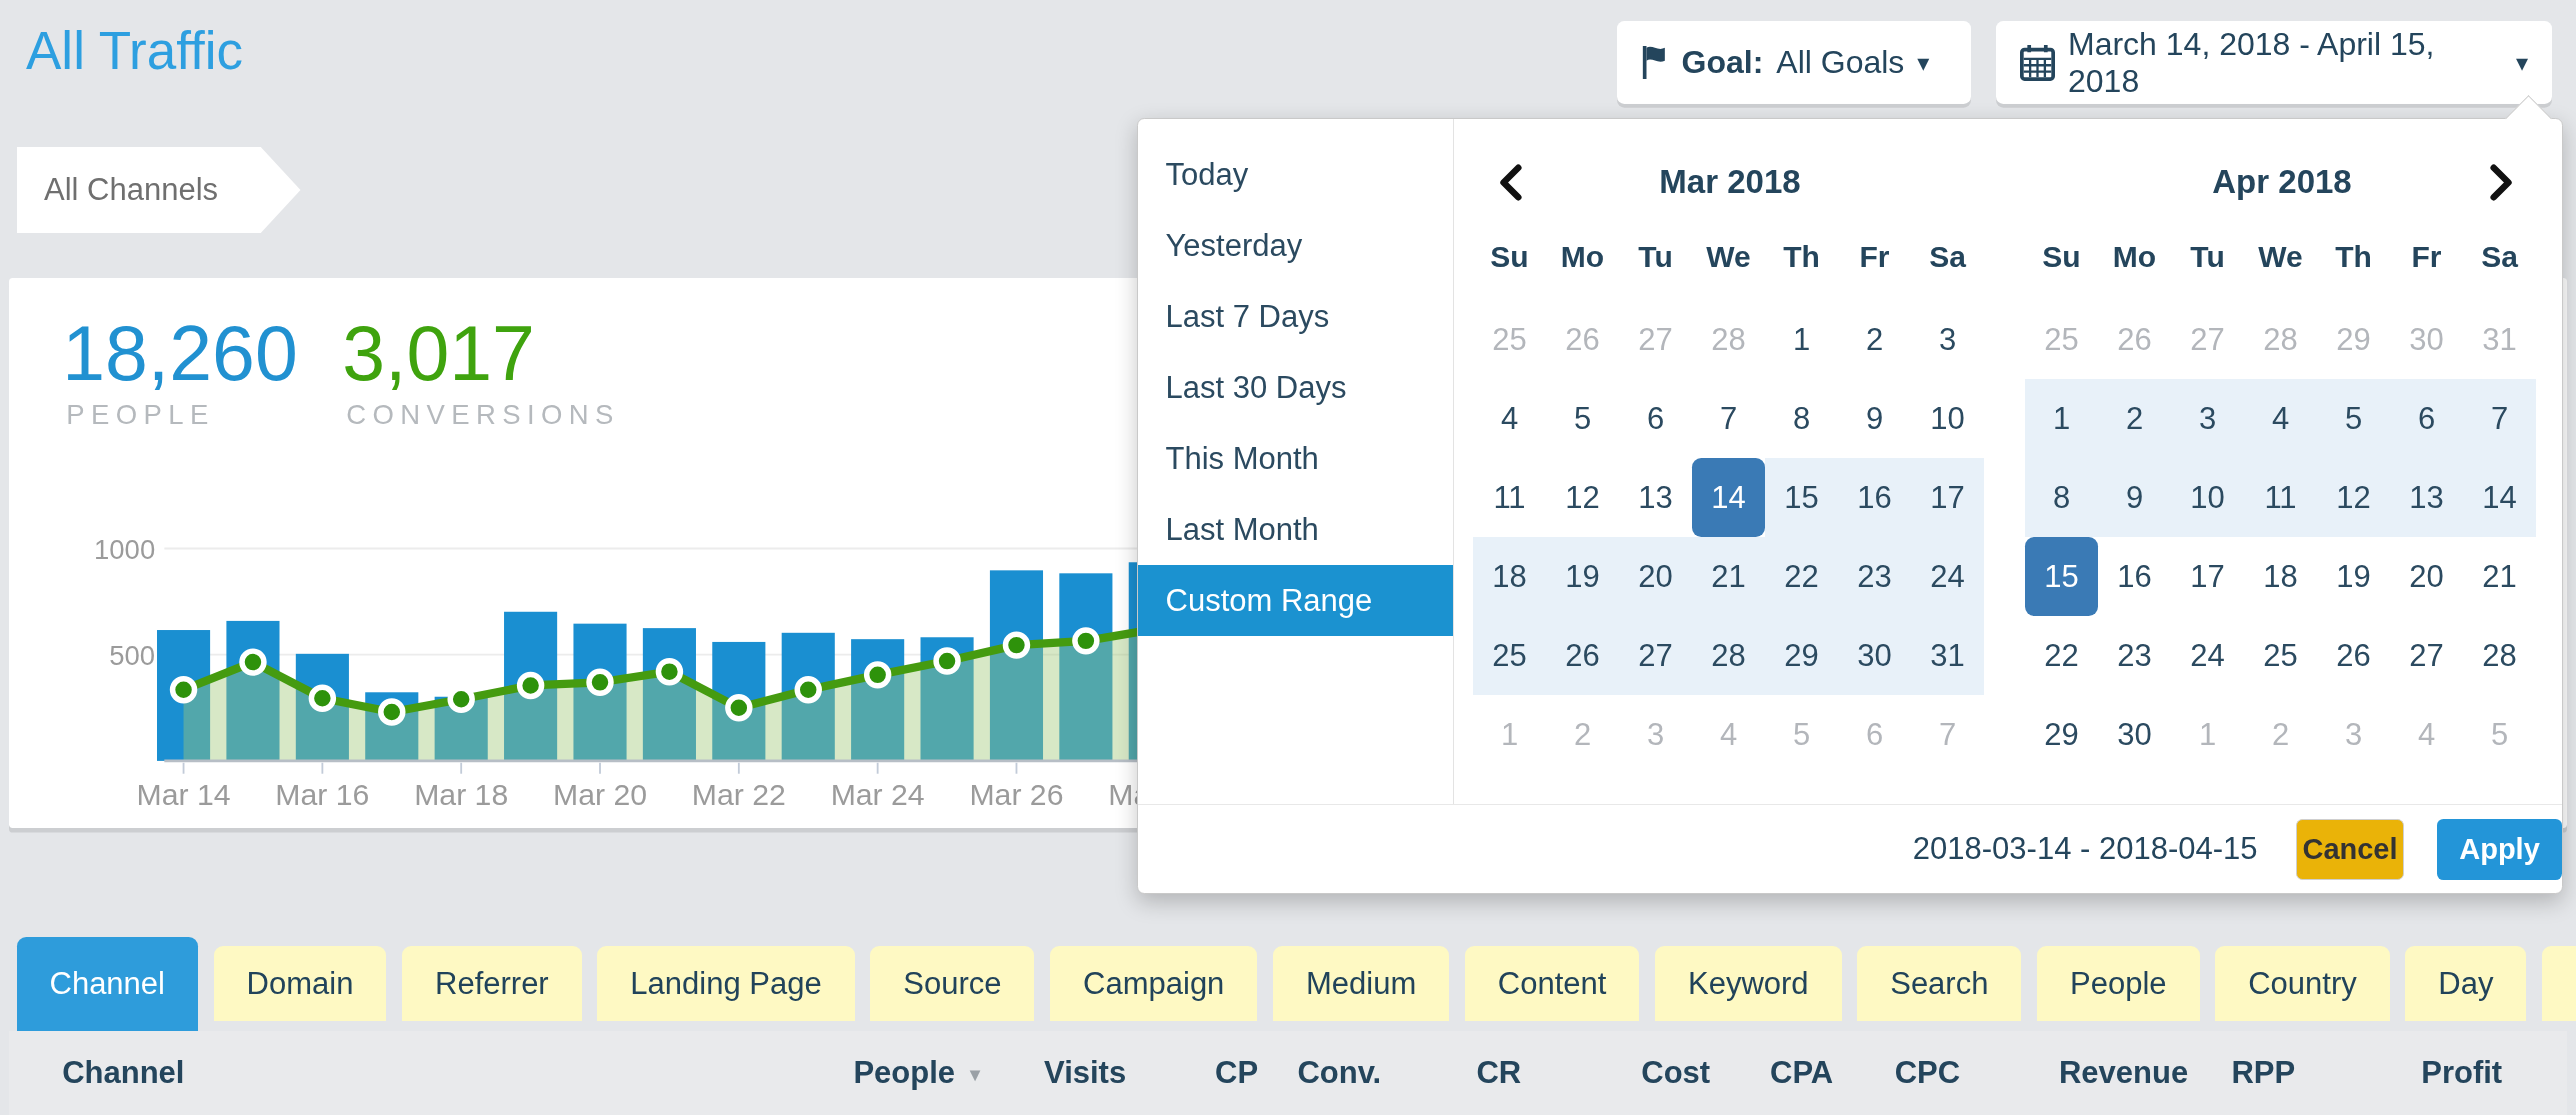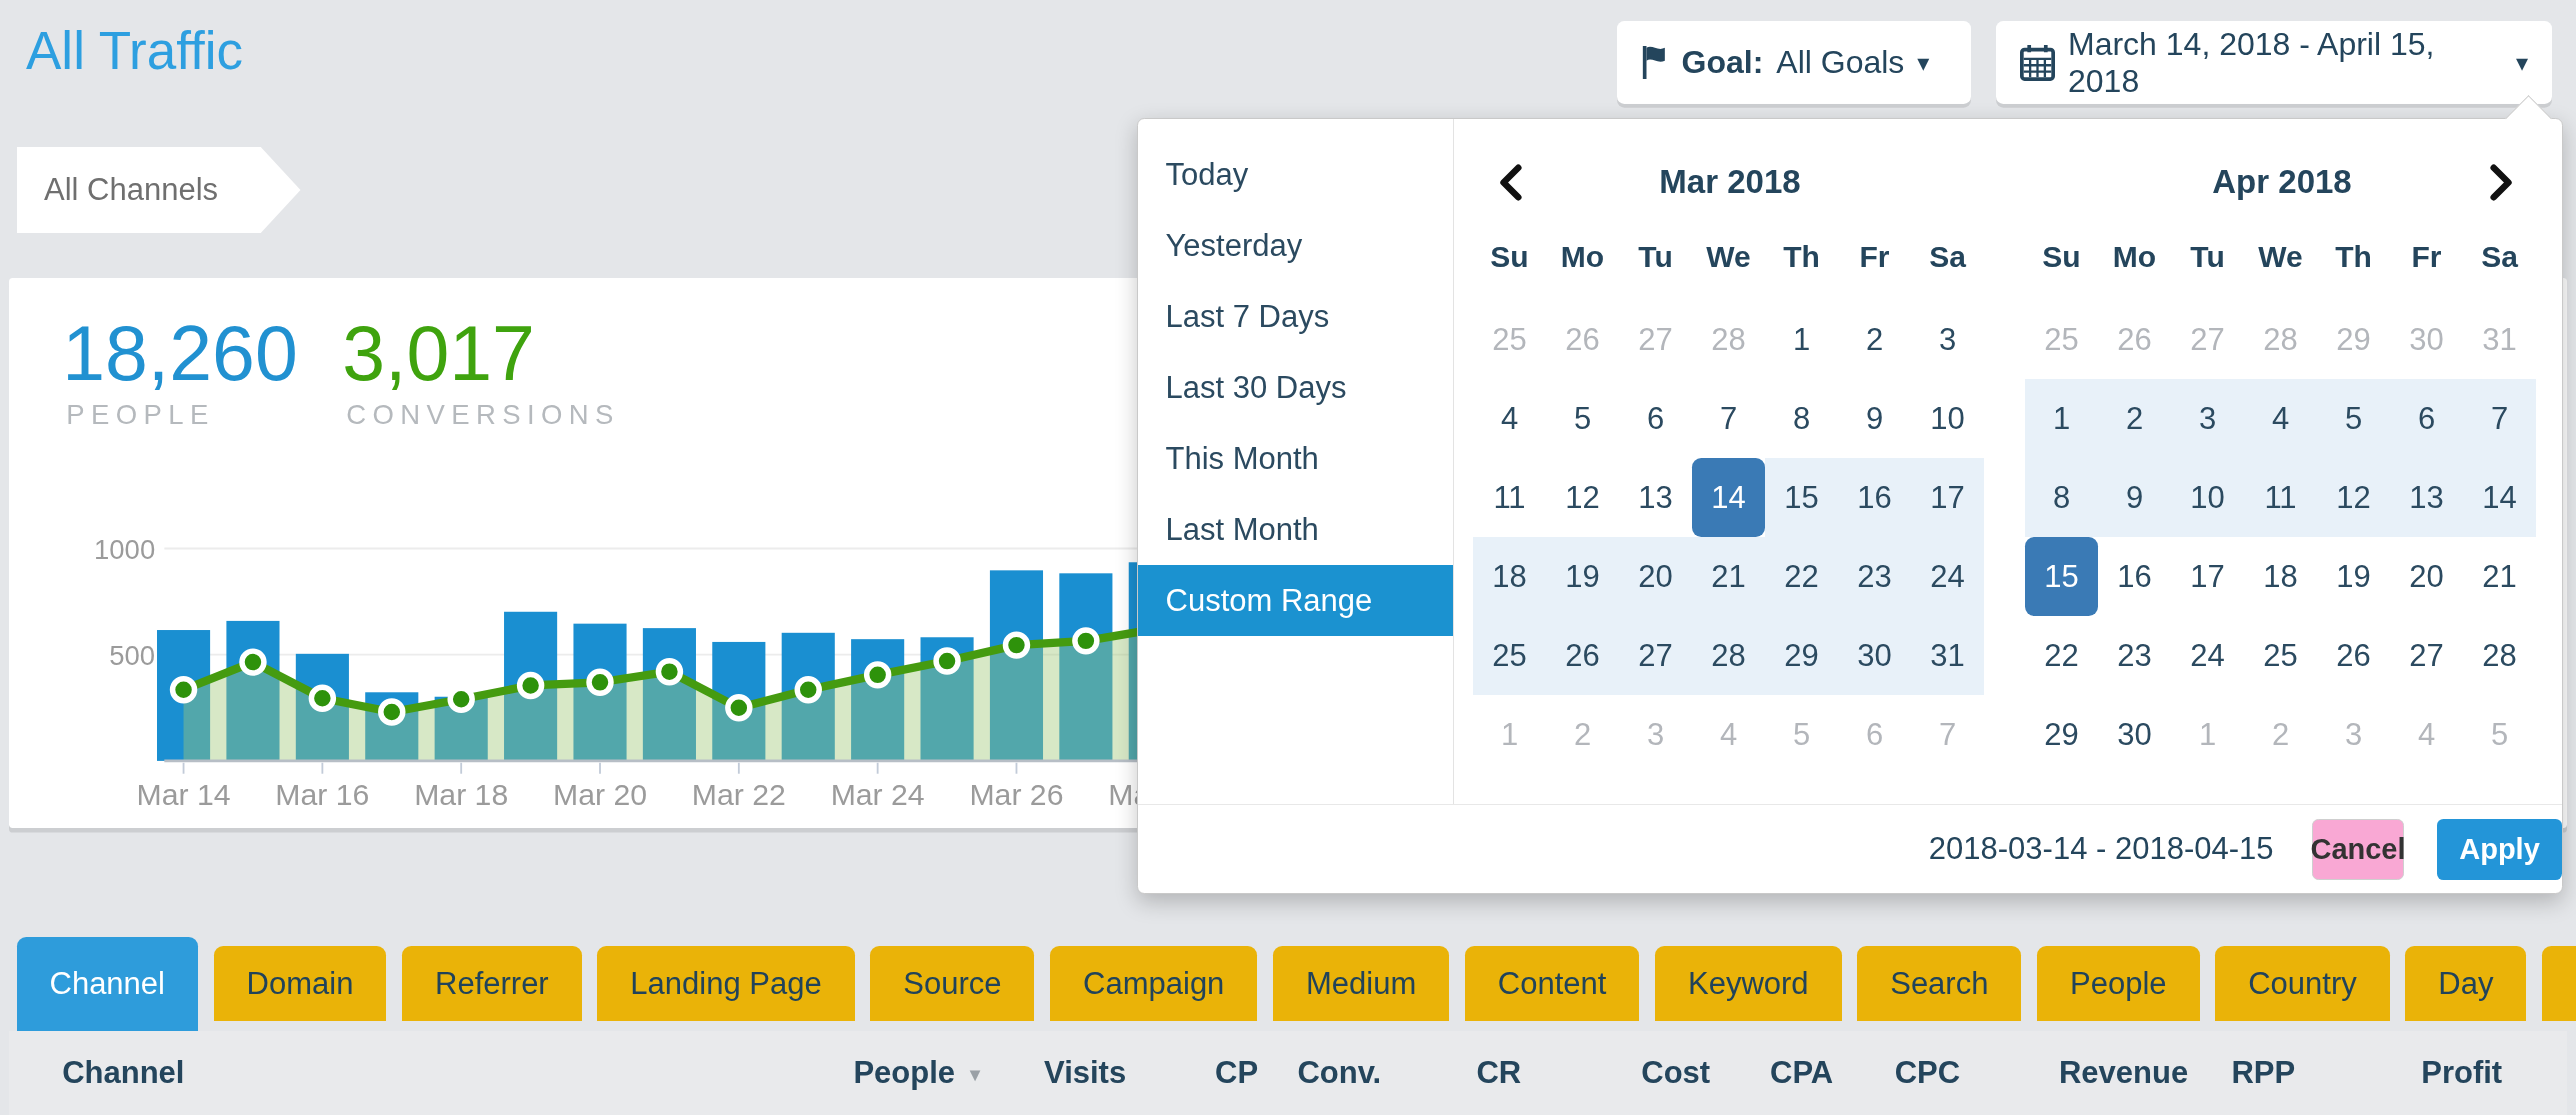--- a/index.html
+++ b/index.html
@@ -57,26 +57,26 @@
   .day { display:flex; align-items:center; justify-content:center; font-size:31px; color:#2b4a60; cursor:pointer; }
   .day.o { color:#b3b6bb; }
   .day.r { background:#e8f1f9; }
   .day.s { background:#3a7ab5; color:#fff; border-radius:9.2px; }
 
   .panel-footer { position:absolute; left:0; top:685px; width:1424px; height:89px; border-top:0.9px solid #e8e8e8;
                   display:flex; align-items:center; justify-content:flex-end; gap:33px; }
   .range-text { font-size:31px; color:#24455c; margin-right:5.5px; }
   .btn { height:61px; border-radius:6.4px; font-size:29px; font-weight:bold; display:flex;
          align-items:center; justify-content:center; cursor:pointer; }
-  .btn.cancel { width:92px; background:#f9a8d4; border:0.9px solid #cfcfcf; color:#333; }
+  .btn.cancel { width:108px; background:#eab308; border:0.9px solid #cfcfcf; color:#333; }
   .btn.apply { width:125px; background:#2395d8; color:#fff; }
 
   
   .tabs { position:absolute; left:16.5px; top:946px; display:flex; align-items:flex-start; gap:15.6px; }
-  .tab { height:75px; padding:0 33px; background:#eab308; border-radius:9.2px 9.2px 0 0;
+  .tab { height:75px; padding:0 33px; background:#fef9c3; border-radius:9.2px 9.2px 0 0;
          display:flex; align-items:center; font-size:31px; color:#21435a; cursor:pointer; white-space:nowrap; }
   .tab.active { margin-top:-9.2px; height:94px; background:#2e9cdb; color:#fff; }
 
   
   .thead { position:absolute; left:9.2px; top:1031px; width:2558px; height:84px; background:#e9eaec; }
   .th { position:absolute; top:0; height:84px; line-height:84px; font-size:31px; font-weight:bold; color:#24455c; cursor:pointer; }
   .th .sort { font-size:18.3px; color:#9aa0a6; margin-left:11px; vertical-align:middle; }
 </style>
 </head>
 <body>

